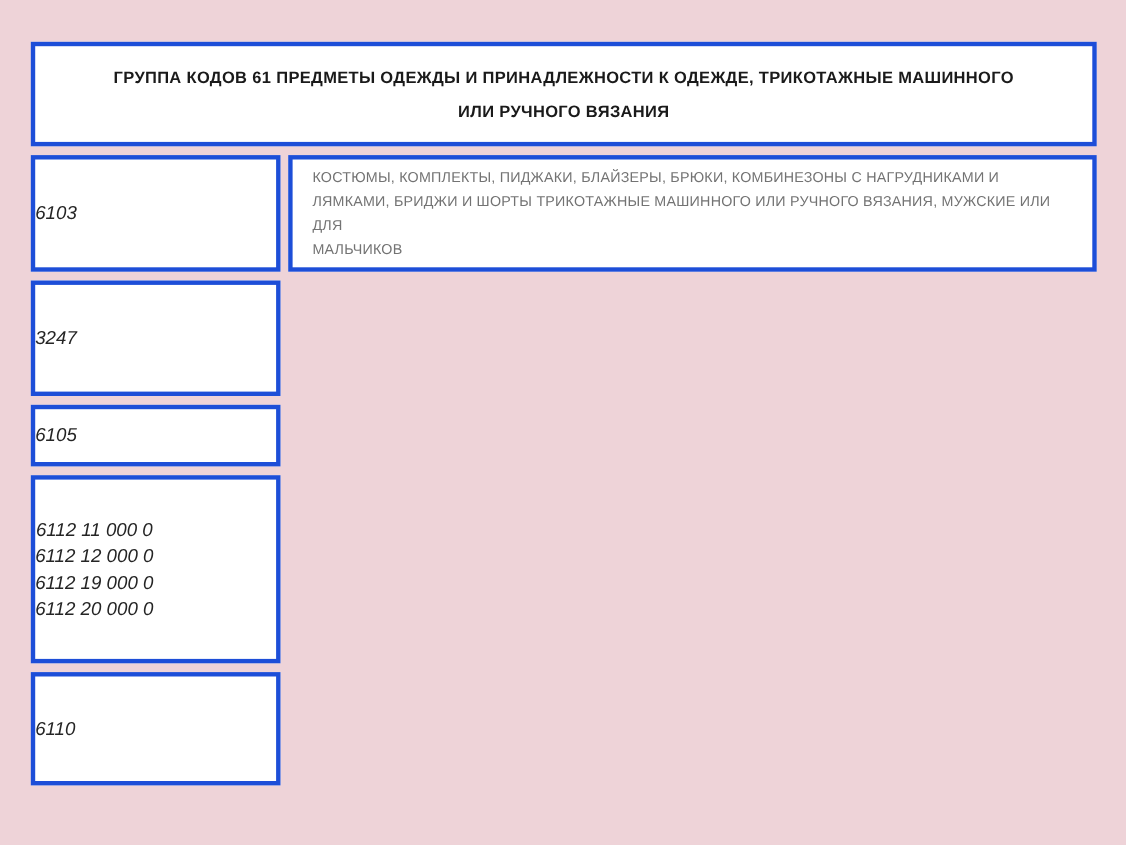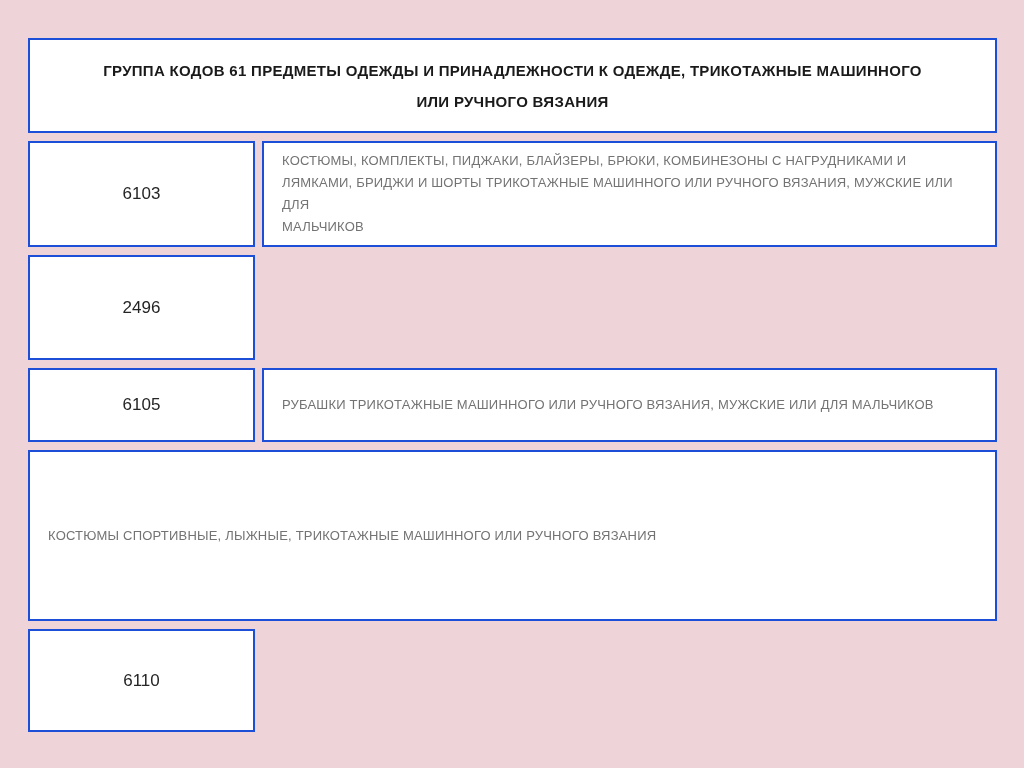--- a/index.html
+++ b/index.html
@@ -9,21 +9,21 @@
     font-family: "Liberation Sans", "DejaVu Sans", sans-serif;
     overflow: hidden;
   }
   .page {
     width: 1024px;
     height: 768px;
     padding: 38px 27px 0 28px;
   }
   .box {
     background: #ffffff;
-    border: 2px solid #1d4ed8;
+    border: 4px solid #1d4ed8;
   }
   .header-box {
     width: 969px;
     height: 95px;
     display: flex;
     align-items: center;
     justify-content: center;
     text-align: center;
     margin-bottom: 8px;
     padding: 0 24px;
@@ -40,22 +40,23 @@
   .row {
     display: flex;
     gap: 7px;
     margin-bottom: 8px;
   }
   .code-cell {
     width: 227px;
     flex: 0 0 227px;
     display: flex;
     align-items: center;
-    justify-content: center;
+    justify-content: flex-start;
     text-align: center;
+    font-style: italic;
   }
   .code-text {
     font-size: 17px;
     line-height: 24px;
     color: #252525;
     white-space: pre-line;
   }
   .desc-cell {
     flex: 1;
     display: flex;
@@ -65,21 +66,21 @@
   .desc-text {
     font-size: 13px;
     line-height: 22px;
     letter-spacing: 0.2px;
     color: #737373;
     white-space: pre-line;
     text-transform: uppercase;
   }
   .row-h1 { height: 106px; }
   .row-h2 { height: 105px; }
-  .row-h3 { height: 74px; }
+  .row-h3 { height: 56px; }
   .row-h4 { height: 171px; }
   .row-h5 { height: 103px; }
   .row-h5 .desc-text { line-height: 28px; }
 </style>
 </head>
 <body>
 
 <div class="page">
 
   <div class="box header-box">
@@ -93,36 +94,36 @@
     </div>
     <div class="box desc-cell">
       <div class="desc-text">КОСТЮМЫ, КОМПЛЕКТЫ, ПИДЖАКИ, БЛАЙЗЕРЫ, БРЮКИ, КОМБИНЕЗОНЫ С НАГРУДНИКАМИ И
 ЛЯМКАМИ, БРИДЖИ И ШОРТЫ ТРИКОТАЖНЫЕ МАШИННОГО ИЛИ РУЧНОГО ВЯЗАНИЯ, МУЖСКИЕ ИЛИ ДЛЯ
 МАЛЬЧИКОВ</div>
     </div>
   </div>
 
   <div class="row row-h2">
     <div class="box code-cell">
-      <div class="code-text">2496</div>
+      <div class="code-text">3247</div>
     </div>
   </div>
 
   <div class="row row-h3">
     <div class="box code-cell">
       <div class="code-text">6105</div>
     </div>
-    <div class="box desc-cell">
-      <div class="desc-text">РУБАШКИ ТРИКОТАЖНЫЕ МАШИННОГО ИЛИ РУЧНОГО ВЯЗАНИЯ, МУЖСКИЕ ИЛИ ДЛЯ МАЛЬЧИКОВ</div>
-    </div>
   </div>
 
   <div class="row row-h4">
-    <div class="box desc-cell">
-      <div class="desc-text">КОСТЮМЫ СПОРТИВНЫЕ, ЛЫЖНЫЕ, ТРИКОТАЖНЫЕ МАШИННОГО ИЛИ РУЧНОГО ВЯЗАНИЯ</div>
+    <div class="box code-cell">
+      <div class="code-text">6112 11 000 0
+6112 12 000 0
+6112 19 000 0
+6112 20 000 0</div>
     </div>
   </div>
 
   <div class="row row-h5">
     <div class="box code-cell">
       <div class="code-text">6110</div>
     </div>
   </div>
 
 </div>

